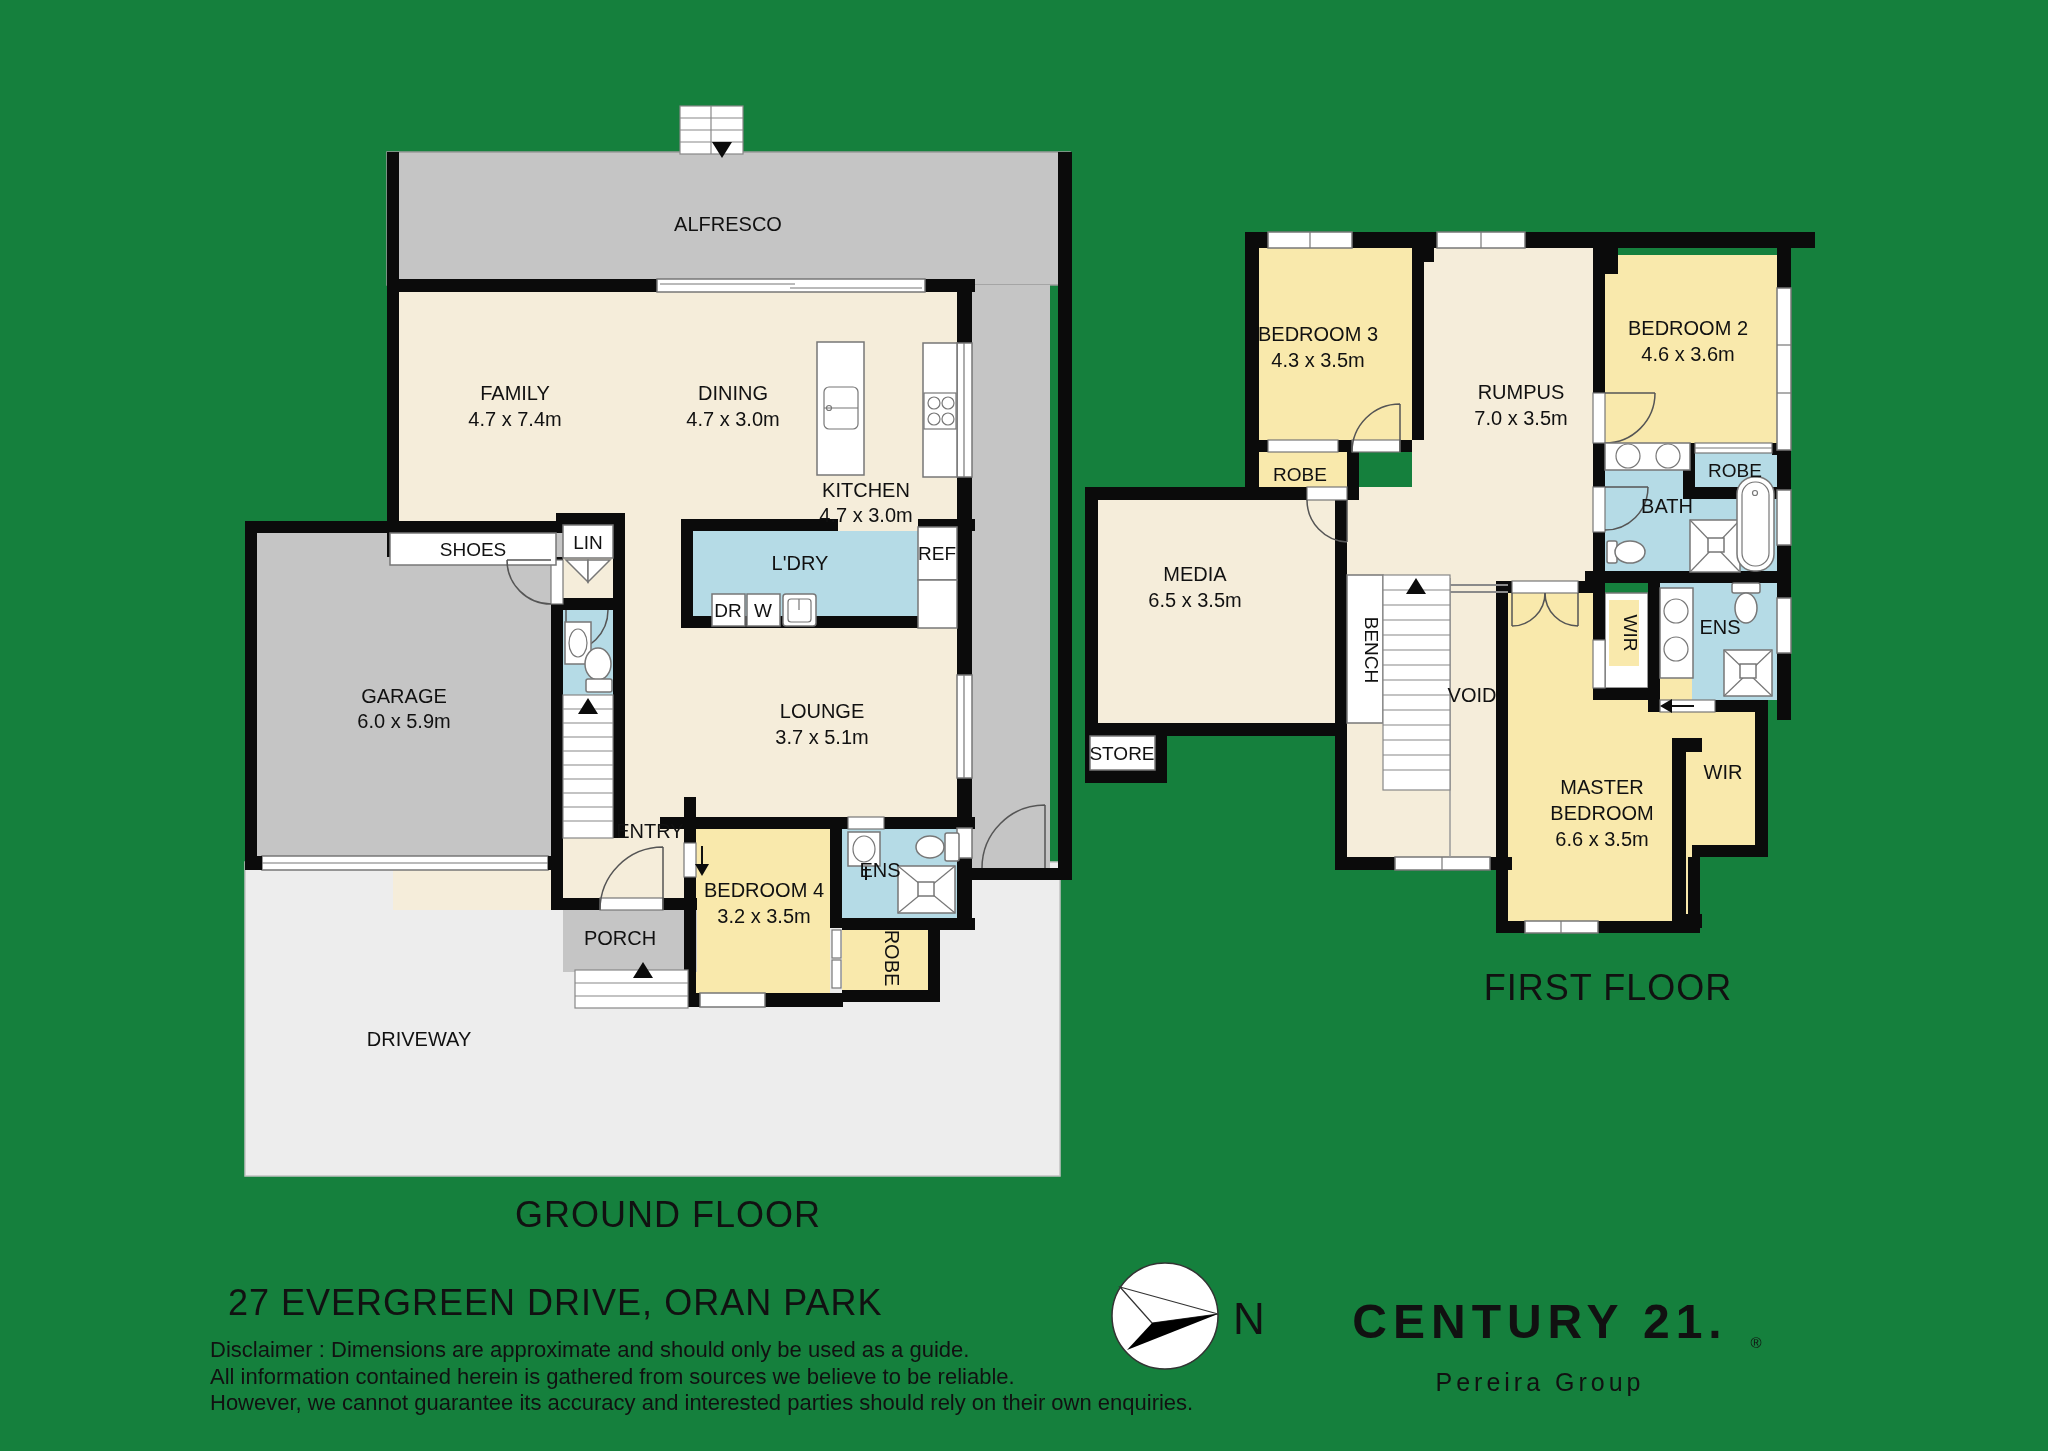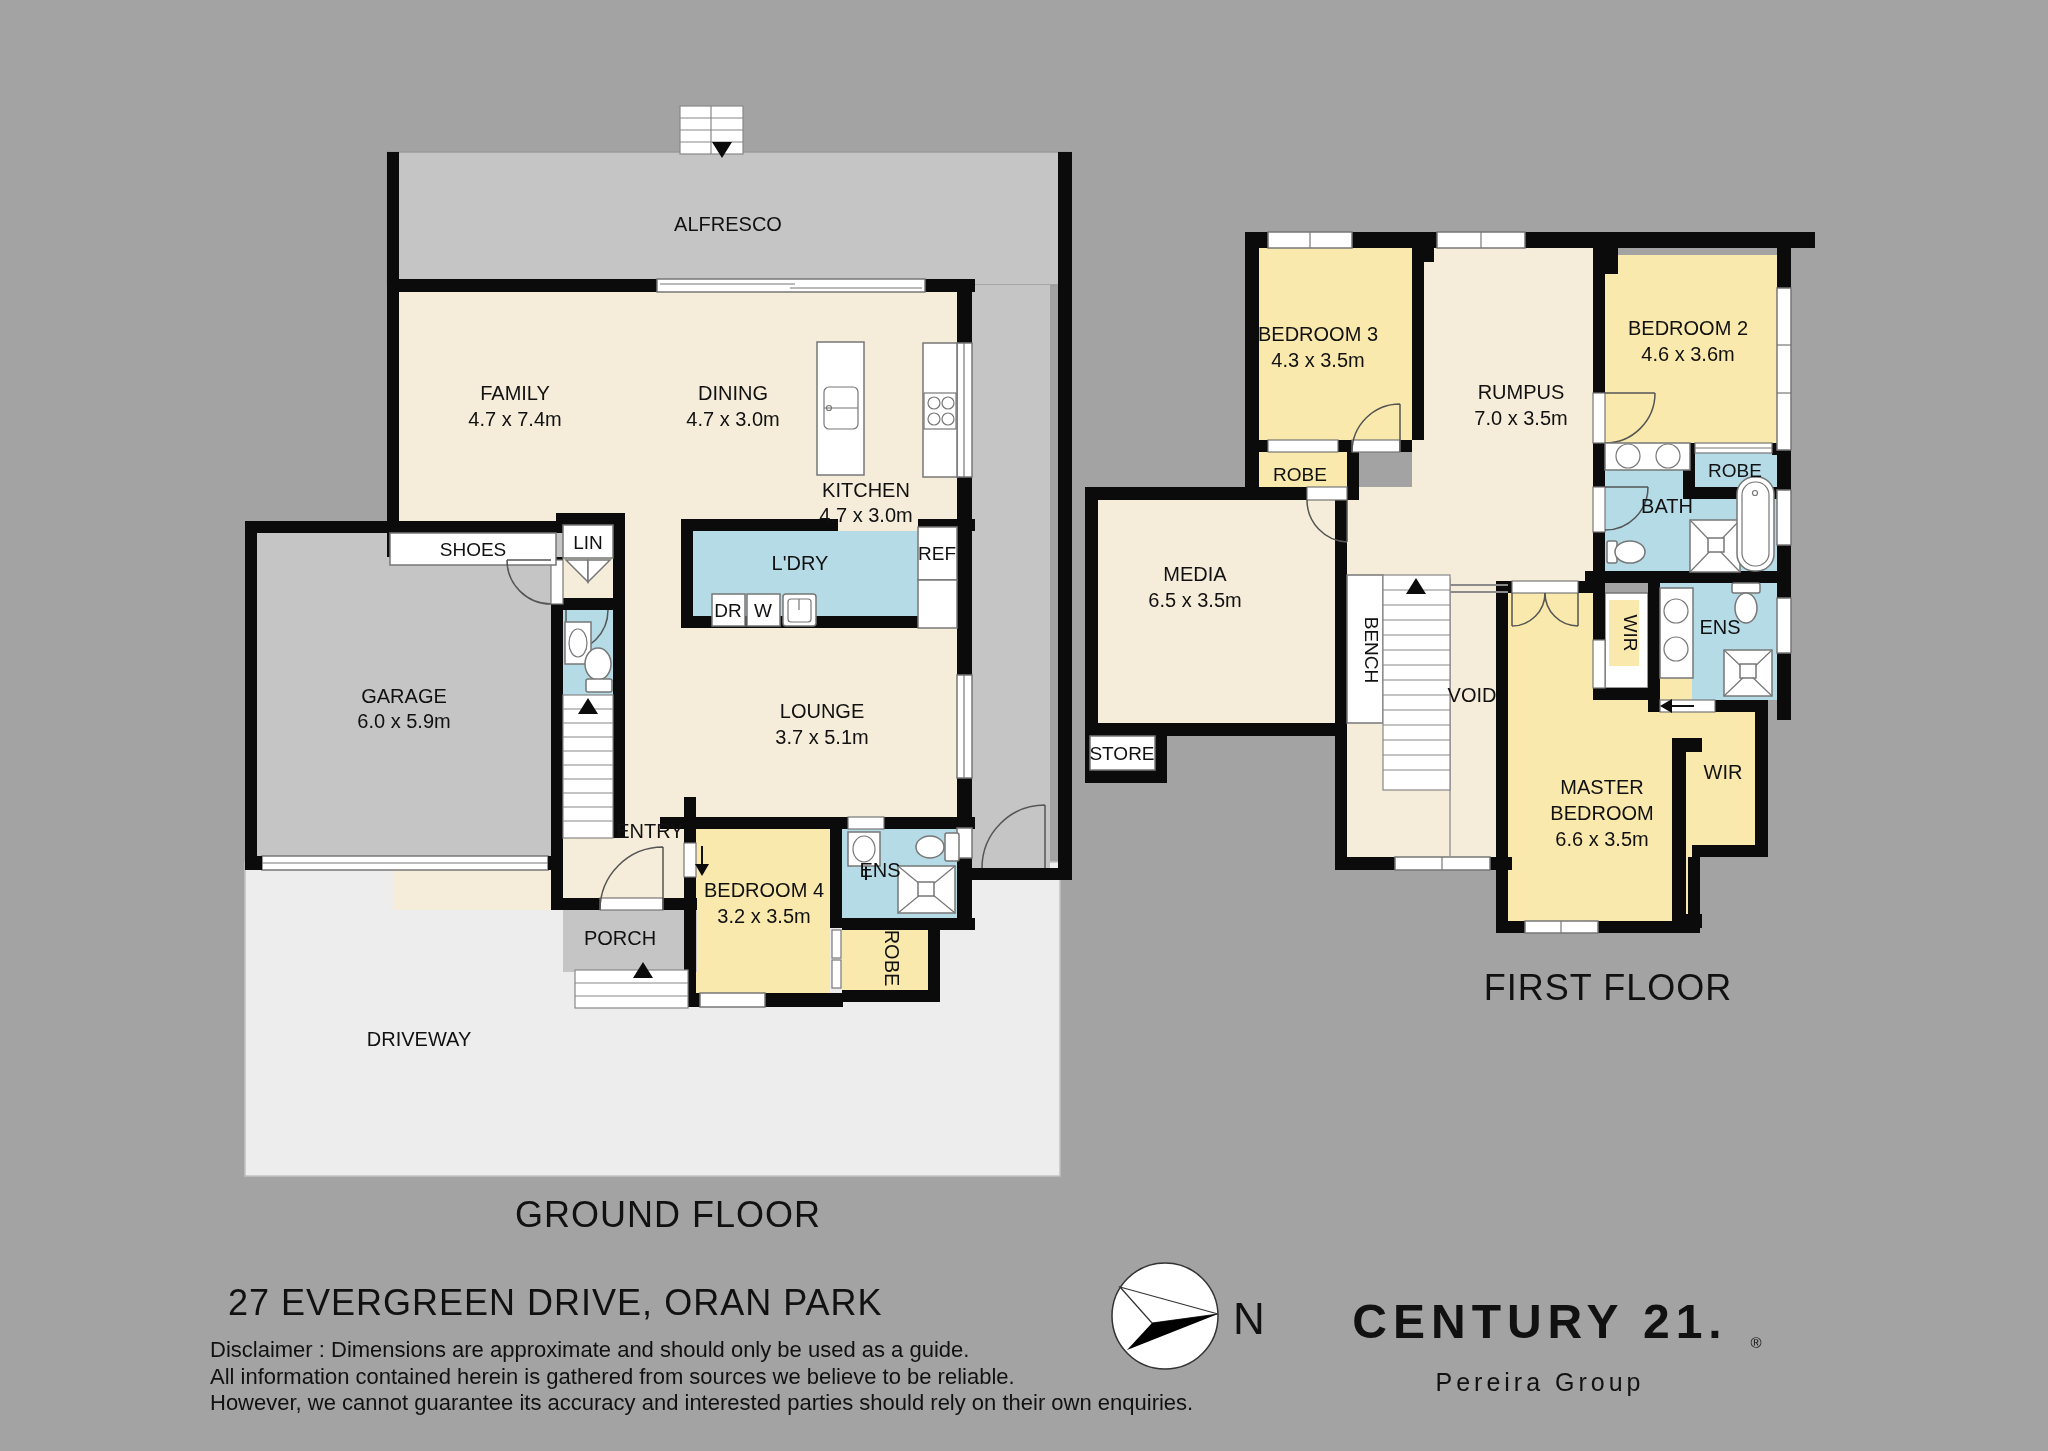--- a/index.html
+++ b/index.html
@@ -1,16 +1,16 @@
 <!DOCTYPE html>
 <html><head>
 <meta charset="utf-8">
 <style>
   html,body{margin:0;padding:0;background:#fff;}
-  #stage{position:relative;width:2048px;height:1451px;background:#a3a3a3;overflow:hidden;
+  #stage{position:relative;width:2048px;height:1451px;background:#15803d;overflow:hidden;
          font-family:"Liberation Sans",sans-serif;}
   svg{position:absolute;inset:0;}
   .wall{fill:#0b0b0b;}
   .beige{fill:#f5edda;}
   .yellow{fill:#f9e9ac;}
   .blue{fill:#b5dbe6;}
   .grey{fill:#c5c5c5;}
   .drive{fill:#ededed;stroke:#c2c2c2;stroke-width:1.5;}
   .win{fill:#ffffff;stroke:#777;stroke-width:1.5;}
   .slide{fill:#ffffff;stroke:#777;stroke-width:1.2;}

